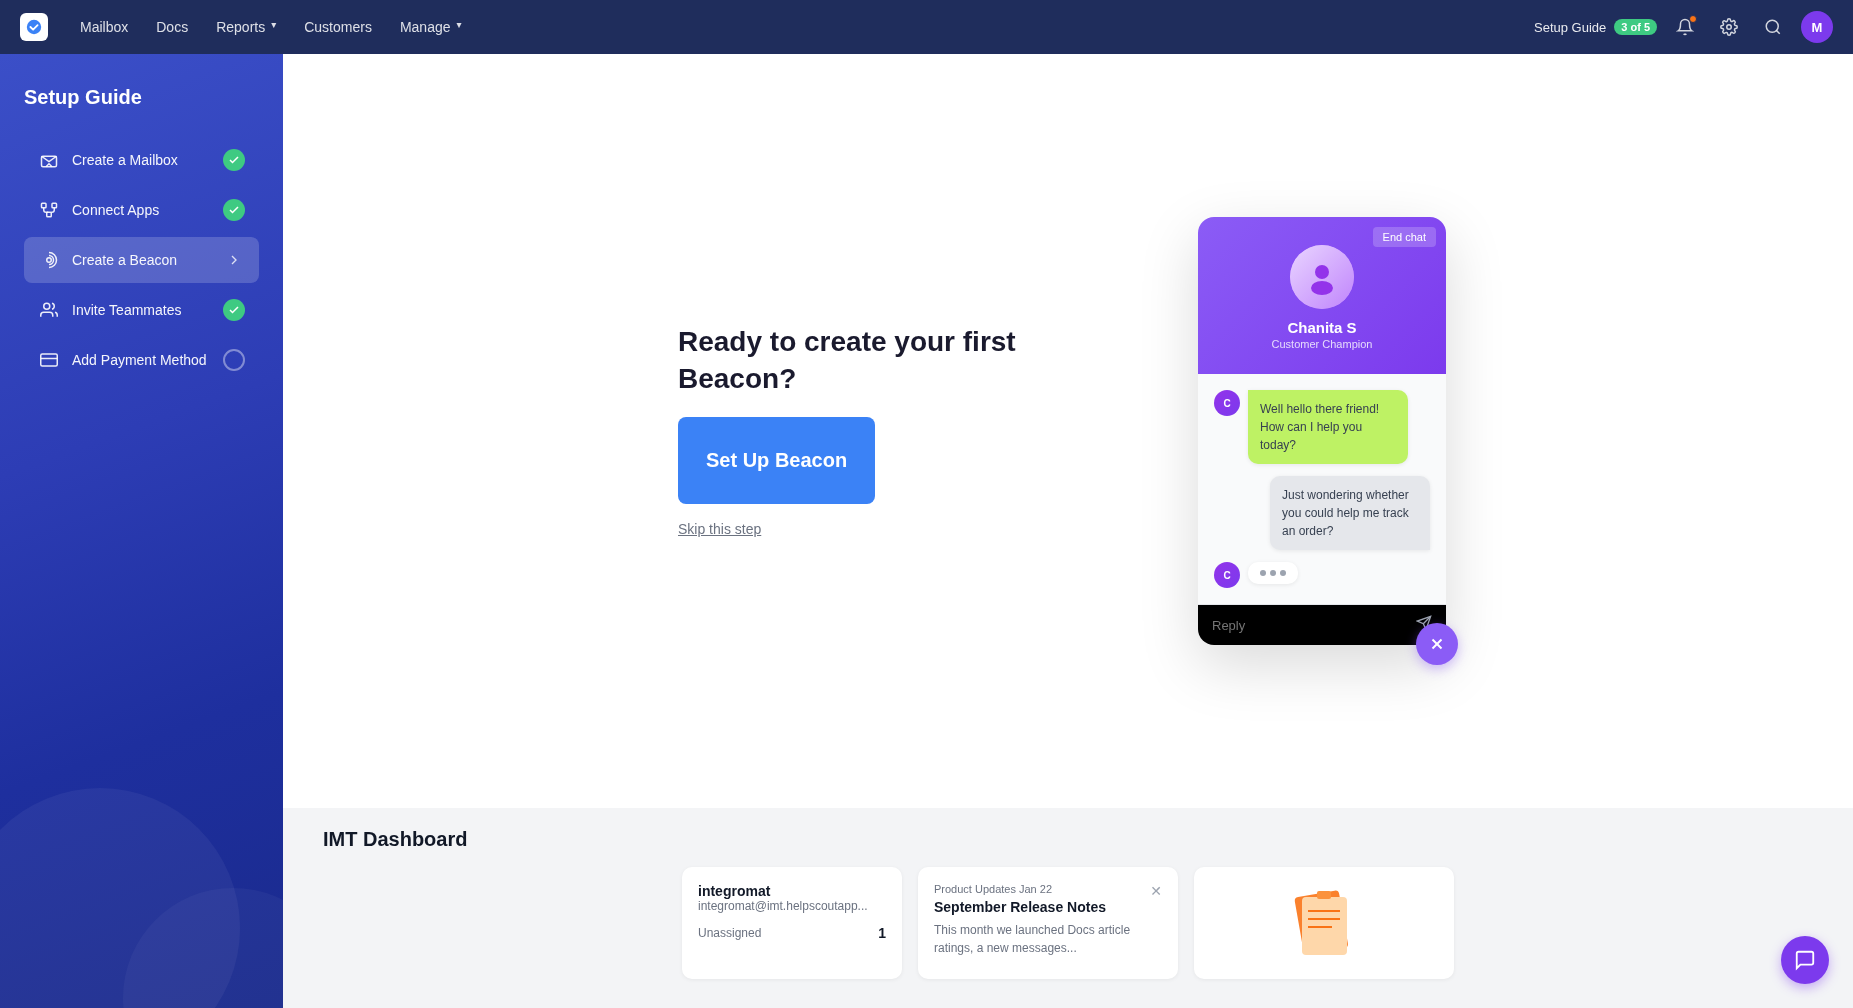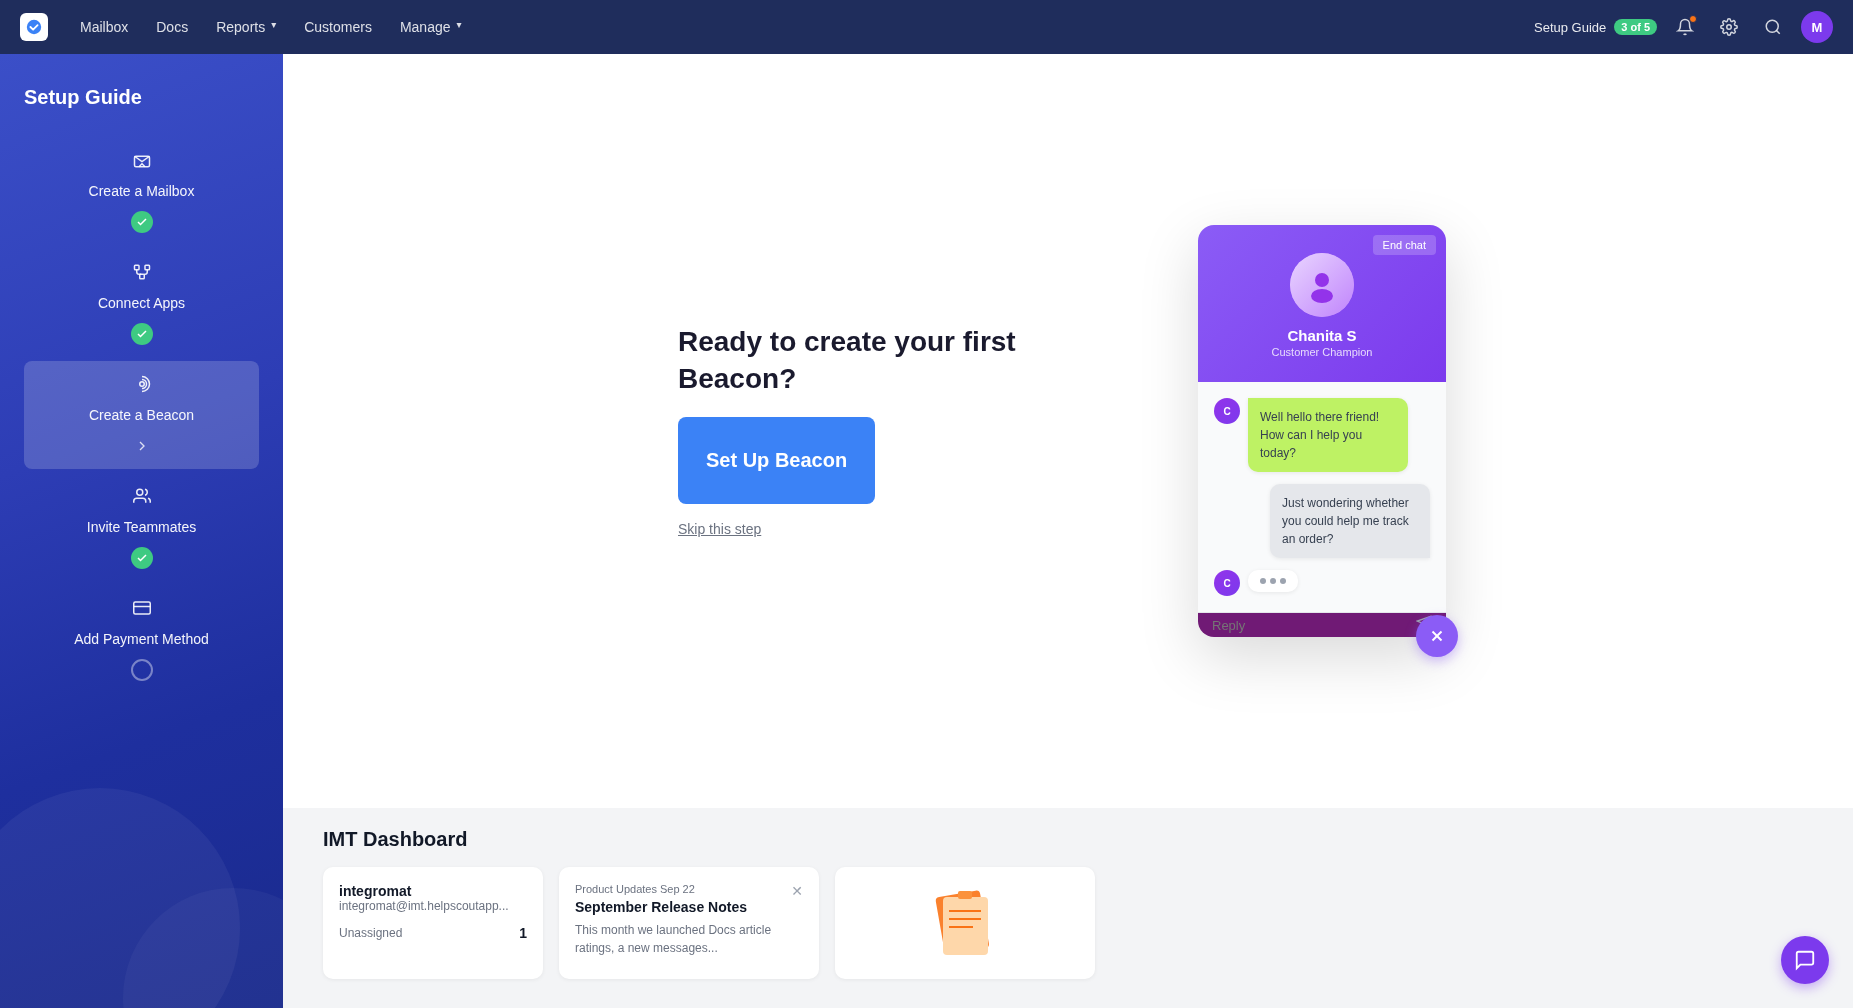--- a/index.html
+++ b/index.html
@@ -116,21 +116,20 @@
     }
     .sidebar-item {
       display: flex;
       align-items: center;
       padding: 12px 14px;
       border-radius: 8px;
       margin-bottom: 4px;
       cursor: pointer;
       gap: 12px;
       transition: background 0.15s;
-      flex-direction: column;
     }
     .sidebar-item.active { background: rgba(255,255,255,0.18); }
     .sidebar-item-icon {
       width: 22px; height: 22px;
       display: flex; align-items: center; justify-content: center;
       flex-shrink: 0;
       color: rgba(255,255,255,0.9);
     }
     .sidebar-item-label {
       flex: 1;
@@ -334,22 +333,22 @@
       display: flex; gap: 4px; align-items: center;
       box-shadow: 0 1px 4px rgba(0,0,0,0.08);
     }
     .dot {
       width: 6px; height: 6px;
       border-radius: 50%;
       background: #9ca3af;
     }
 
     .beacon-reply {
-      padding: 2px 14px;
-      background: #701a75;
+      padding: 10px 14px;
+      background: #000000;
       border-top: 1px solid #e5e7eb;
       display: flex; align-items: center;
     }
     .reply-input {
       flex: 1;
       border: none;
       outline: none;
       font-size: 13px;
       color: #9ca3af;
       background: transparent;
@@ -377,21 +376,21 @@
       min-height: 200px;
     }
 
     .bottom-title {
       font-size: 20px;
       font-weight: 700;
       color: #111827;
       margin-bottom: 16px;
     }
 
-    .cards-row { display: flex; gap: 16px; }
+    .cards-row { display: flex; gap: 16px; justify-content: center; }
 
     .card {
       background: #fff;
       border-radius: 10px;
       padding: 16px;
       box-shadow: 0 1px 4px rgba(0,0,0,0.06);
       flex: 1;
     }
 
     .card-integromat .card-brand { font-size: 14px; font-weight: 700; color: #111827; }
@@ -651,21 +650,21 @@
           <div class="card-email">integromat@imt.helpscoutapp...</div>
           <div style="display:flex;justify-content:space-between;align-items:center;">
             <span class="card-label">Unassigned</span>
             <span class="card-count">1</span>
           </div>
         </div>
 
         <div class="card card-updates">
           <div style="display:flex;justify-content:space-between;">
             <div>
-              <div class="card-updates-meta">Product Updates  Sep 22</div>
+              <div class="card-updates-meta">Product Updates  Jan 22</div>
               <div class="card-updates-title">September Release Notes</div>
               <div class="card-updates-body">This month we launched Docs article ratings, a new messages...</div>
             </div>
             <div class="card-close-btn">✕</div>
           </div>
         </div>
 
         <div class="card card-image-area">
 
           <svg width="80" height="80" viewBox="0 0 80 80" fill="none">

